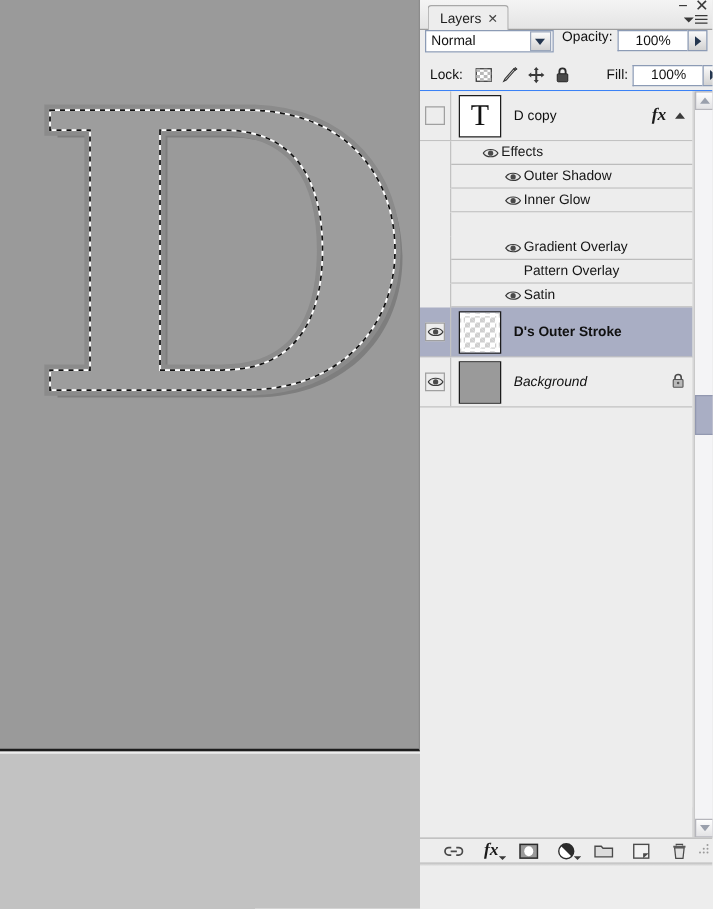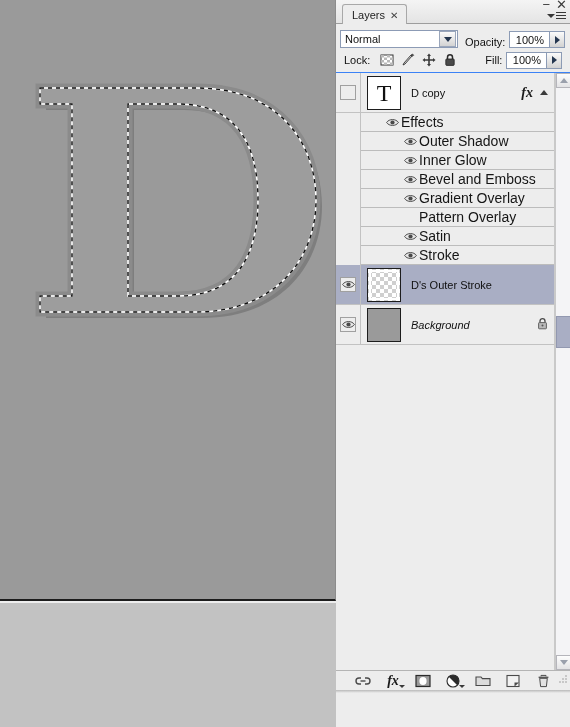--- a/index.html
+++ b/index.html
@@ -79,21 +79,21 @@
     width: 0; height: 0;
     border-left: 4px solid transparent; border-right: 4px solid transparent;
     border-top: 4px solid #383838;
   }
   #panel-menu .lines { display: flex; flex-direction: column; gap: 2px; }
   #panel-menu .lines i { display: block; width: 10px; height: 1px; background: #383838; }
 
   
   #blend-row {
     position: absolute; left: 0; top: 24px; width: 234px; height: 24px;
-    display: flex; align-items: flex-end; padding: 0 4px;
+    display: flex; align-items: flex-start; padding: 0 4px;
     background: #ededed;
   }
   .combo {
     width: 118px; height: 18px;
     background: #fff; border: 1px solid #8c9bb5;
     display: flex; align-items: center;
     padding: 0 0 0 4px; font-size: 11px; color: #111;
     position: relative;
   }
   .combo .cv { flex: 1; }
@@ -108,21 +108,21 @@
     border-left: 4px solid transparent; border-right: 4px solid transparent;
     border-top: 5px solid #24364f;
   }
   .rt-tri {
     width: 0; height: 0;
     border-top: 4px solid transparent; border-bottom: 4px solid transparent;
     border-left: 5px solid #24364f;
   }
   .fieldlabel { font-size: 11px; color: #111; margin-left: 7px; margin-right: 4px; }
   .numfield {
-    width: 40px; height: 17px; background: #fff;
+    width: 56px; height: 17px; background: #fff;
     border: 1px solid #8c9bb5; border-right: none;
     font-size: 11px; color: #111;
     display: flex; align-items: center; justify-content: center;
   }
   .numwrap { display: flex; align-items: center; }
   .spin {
     width: 16px; height: 17px;
     background: linear-gradient(#fbfbfb,#d2d2d2);
     border: 1px solid #8c9bb5;
     display: flex; align-items: center; justify-content: center;
@@ -175,21 +175,21 @@
   .checker {
     width: 100%; height: 100%;
     background-image:
       linear-gradient(45deg, #cfcfcf 25%, transparent 25%, transparent 75%, #cfcfcf 75%),
       linear-gradient(45deg, #cfcfcf 25%, transparent 25%, transparent 75%, #cfcfcf 75%);
     background-size: 8px 8px;
     background-position: 0 0, 4px 4px;
     background-color: #fff;
   }
   .lname { flex: 1; margin-left: 10px; font-size: 11px; color: #101010; }
-  .lname.bold { font-weight: normal; }
+  .lname.bold { font-weight: bold; }
   .lname.italic { font-style: italic; }
   .lrow.selected { background: #a9aec4; }
   .rowright { display: flex; align-items: center; gap: 7px; padding-right: 6px; }
   .fxglyph { font-family: "Liberation Serif", serif; font-style: italic; font-weight: bold; font-size: 14px; color: #1a1a1a; }
   .collapse-tri {
     width: 0; height: 0;
     border-left: 4px solid transparent; border-right: 4px solid transparent;
     border-bottom: 5px solid #3b3b3b;
   }
 
@@ -203,21 +203,21 @@
   .erow .eyecell2 {
     width: 25px; flex: 0 0 25px; height: 100%;
     border-right: 1px solid #c2c2c2;
   }
   .erow .econtent {
     flex: 1; height: 100%;
     display: flex; align-items: center;
     border-bottom: 1px solid #bcbcbc;
   }
   .erow .eicon { width: 18px; display: flex; justify-content: center; flex: 0 0 18px; }
-  .erow .elabel { font-size: 14px; color: #151515; }
+  .erow .elabel { font-size: 11px; color: #151515; }
   .erow.level1 .econtent { padding-left: 22px; }
   .erow.level2 .econtent { padding-left: 40px; }
 
   
   .eye { width: 13px; height: 9px; display: block; }
 
   
   #list-empty { background: #ededed; }
 
   
@@ -454,29 +454,20 @@
                 <svg class="eye" viewBox="0 0 13 9">
                   <path d="M0.6 4.5 C3 0.6 10 0.6 12.4 4.5 C10 8.4 3 8.4 0.6 4.5 Z" fill="#e8e8e8" stroke="#3a3a3a" stroke-width="0.9"></path>
                   <circle cx="6.5" cy="4.5" r="2.1" fill="#4a4a4a"></circle>
                 </svg>
               </span>
               <span class="elabel">Inner Glow</span>
             </span>
           </div>
           <div class="erow level2">
             <span class="eyecell2"></span>
-            <span class="econtent">
-              <span class="eicon">
-                <svg class="eye" viewBox="0 0 13 9">
-                  <path d="M0.6 4.5 C3 0.6 10 0.6 12.4 4.5 C10 8.4 3 8.4 0.6 4.5 Z" fill="#e8e8e8" stroke="#3a3a3a" stroke-width="0.9"></path>
-                  <circle cx="6.5" cy="4.5" r="2.1" fill="#4a4a4a"></circle>
-                </svg>
-              </span>
-              <span class="elabel">Bevel and Emboss</span>
-            </span>
           </div>
           <div class="erow level2">
             <span class="eyecell2"></span>
             <span class="econtent">
               <span class="eicon">
                 <svg class="eye" viewBox="0 0 13 9">
                   <path d="M0.6 4.5 C3 0.6 10 0.6 12.4 4.5 C10 8.4 3 8.4 0.6 4.5 Z" fill="#e8e8e8" stroke="#3a3a3a" stroke-width="0.9"></path>
                   <circle cx="6.5" cy="4.5" r="2.1" fill="#4a4a4a"></circle>
                 </svg>
               </span>
@@ -495,32 +486,20 @@
             <span class="econtent">
               <span class="eicon">
                 <svg class="eye" viewBox="0 0 13 9">
                   <path d="M0.6 4.5 C3 0.6 10 0.6 12.4 4.5 C10 8.4 3 8.4 0.6 4.5 Z" fill="#e8e8e8" stroke="#3a3a3a" stroke-width="0.9"></path>
                   <circle cx="6.5" cy="4.5" r="2.1" fill="#4a4a4a"></circle>
                 </svg>
               </span>
               <span class="elabel">Satin</span>
             </span>
           </div>
-          <div class="erow level2">
-            <span class="eyecell2"></span>
-            <span class="econtent">
-              <span class="eicon">
-                <svg class="eye" viewBox="0 0 13 9">
-                  <path d="M0.6 4.5 C3 0.6 10 0.6 12.4 4.5 C10 8.4 3 8.4 0.6 4.5 Z" fill="#e8e8e8" stroke="#3a3a3a" stroke-width="0.9"></path>
-                  <circle cx="6.5" cy="4.5" r="2.1" fill="#4a4a4a"></circle>
-                </svg>
-              </span>
-              <span class="elabel">Stroke</span>
-            </span>
-          </div>
         </div>
 
       <div class="lrow selected">
         <span class="eyecell">
           <span class="eyebox">
             <svg class="eye" viewBox="0 0 13 9">
               <path d="M0.6 4.5 C3 0.6 10 0.6 12.4 4.5 C10 8.4 3 8.4 0.6 4.5 Z" fill="#e8e8e8" stroke="#3a3a3a" stroke-width="0.9"></path>
               <circle cx="6.5" cy="4.5" r="2.1" fill="#4a4a4a"></circle>
             </svg>
           </span>

